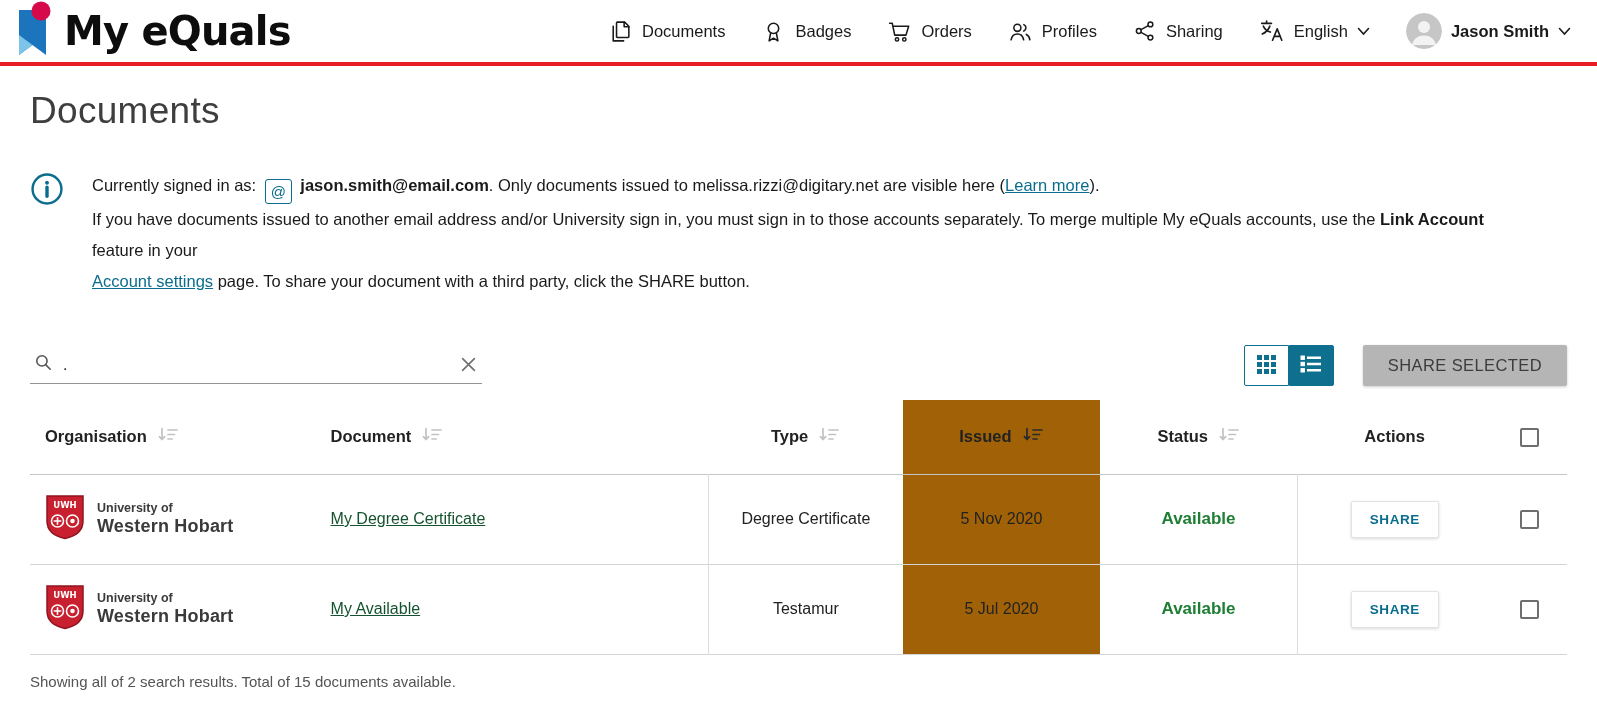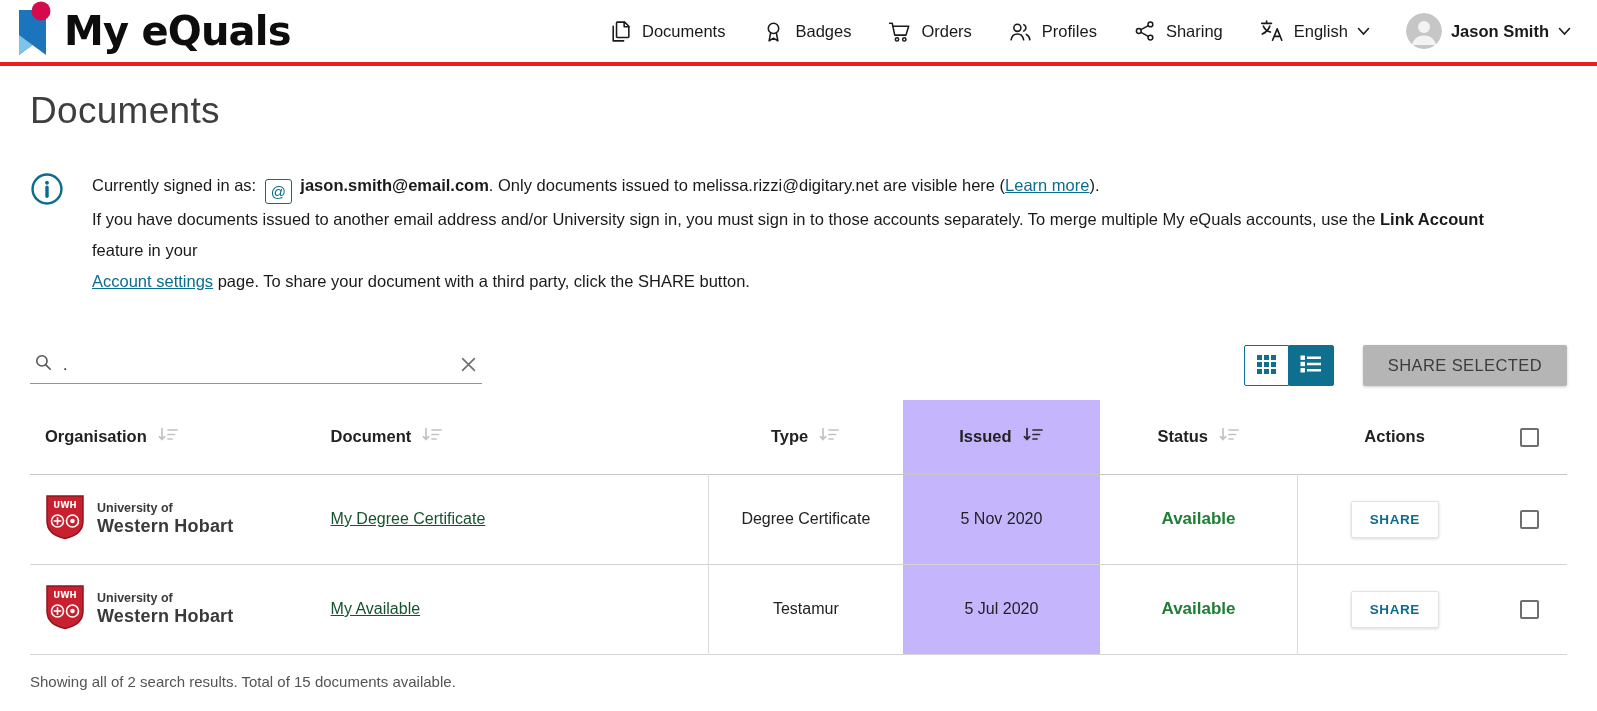--- a/index.html
+++ b/index.html
@@ -51,21 +51,21 @@
 
   
   table.doc-table { width:100%; border-collapse:collapse; margin-top:14px; table-layout:fixed; }
   .doc-table th { font-size:16.5px; font-weight:700; color:#222; height:74px; vertical-align:middle; }
   .doc-table thead tr { border-bottom:1px solid #c6c6c6; }
   .doc-table tbody tr { border-bottom:1px solid #d4d4d4; }
   .doc-table td { height:90px; vertical-align:middle; font-size:16px; color:#222; }
   .th-inner { display:inline-flex; align-items:center; gap:10px; cursor:pointer; }
   th.al, td.al { text-align:left; padding-left:15px; }
   th.ac, td.ac { text-align:center; }
-  .col-issued { background:#c4b5fd; }
+  .col-issued { background:#a16207; }
   td.divider-r { border-right:1px solid #ddd; }
   .sort-icon { flex:0 0 auto; }
 
   .org-cell { display:flex; align-items:center; gap:12px; }
   .org-name { line-height:1.15; color:#3a3a3a; }
   .org-line1 { font-size:12.5px; font-weight:700; display:block; }
   .org-line2 { font-size:18px; font-weight:700; display:block; letter-spacing:0.2px; }
 
   .doc-link { color:#14532d; text-decoration:underline; cursor:pointer; }
   .status-available { color:#1e7e34; font-weight:700; font-size:17px; }

